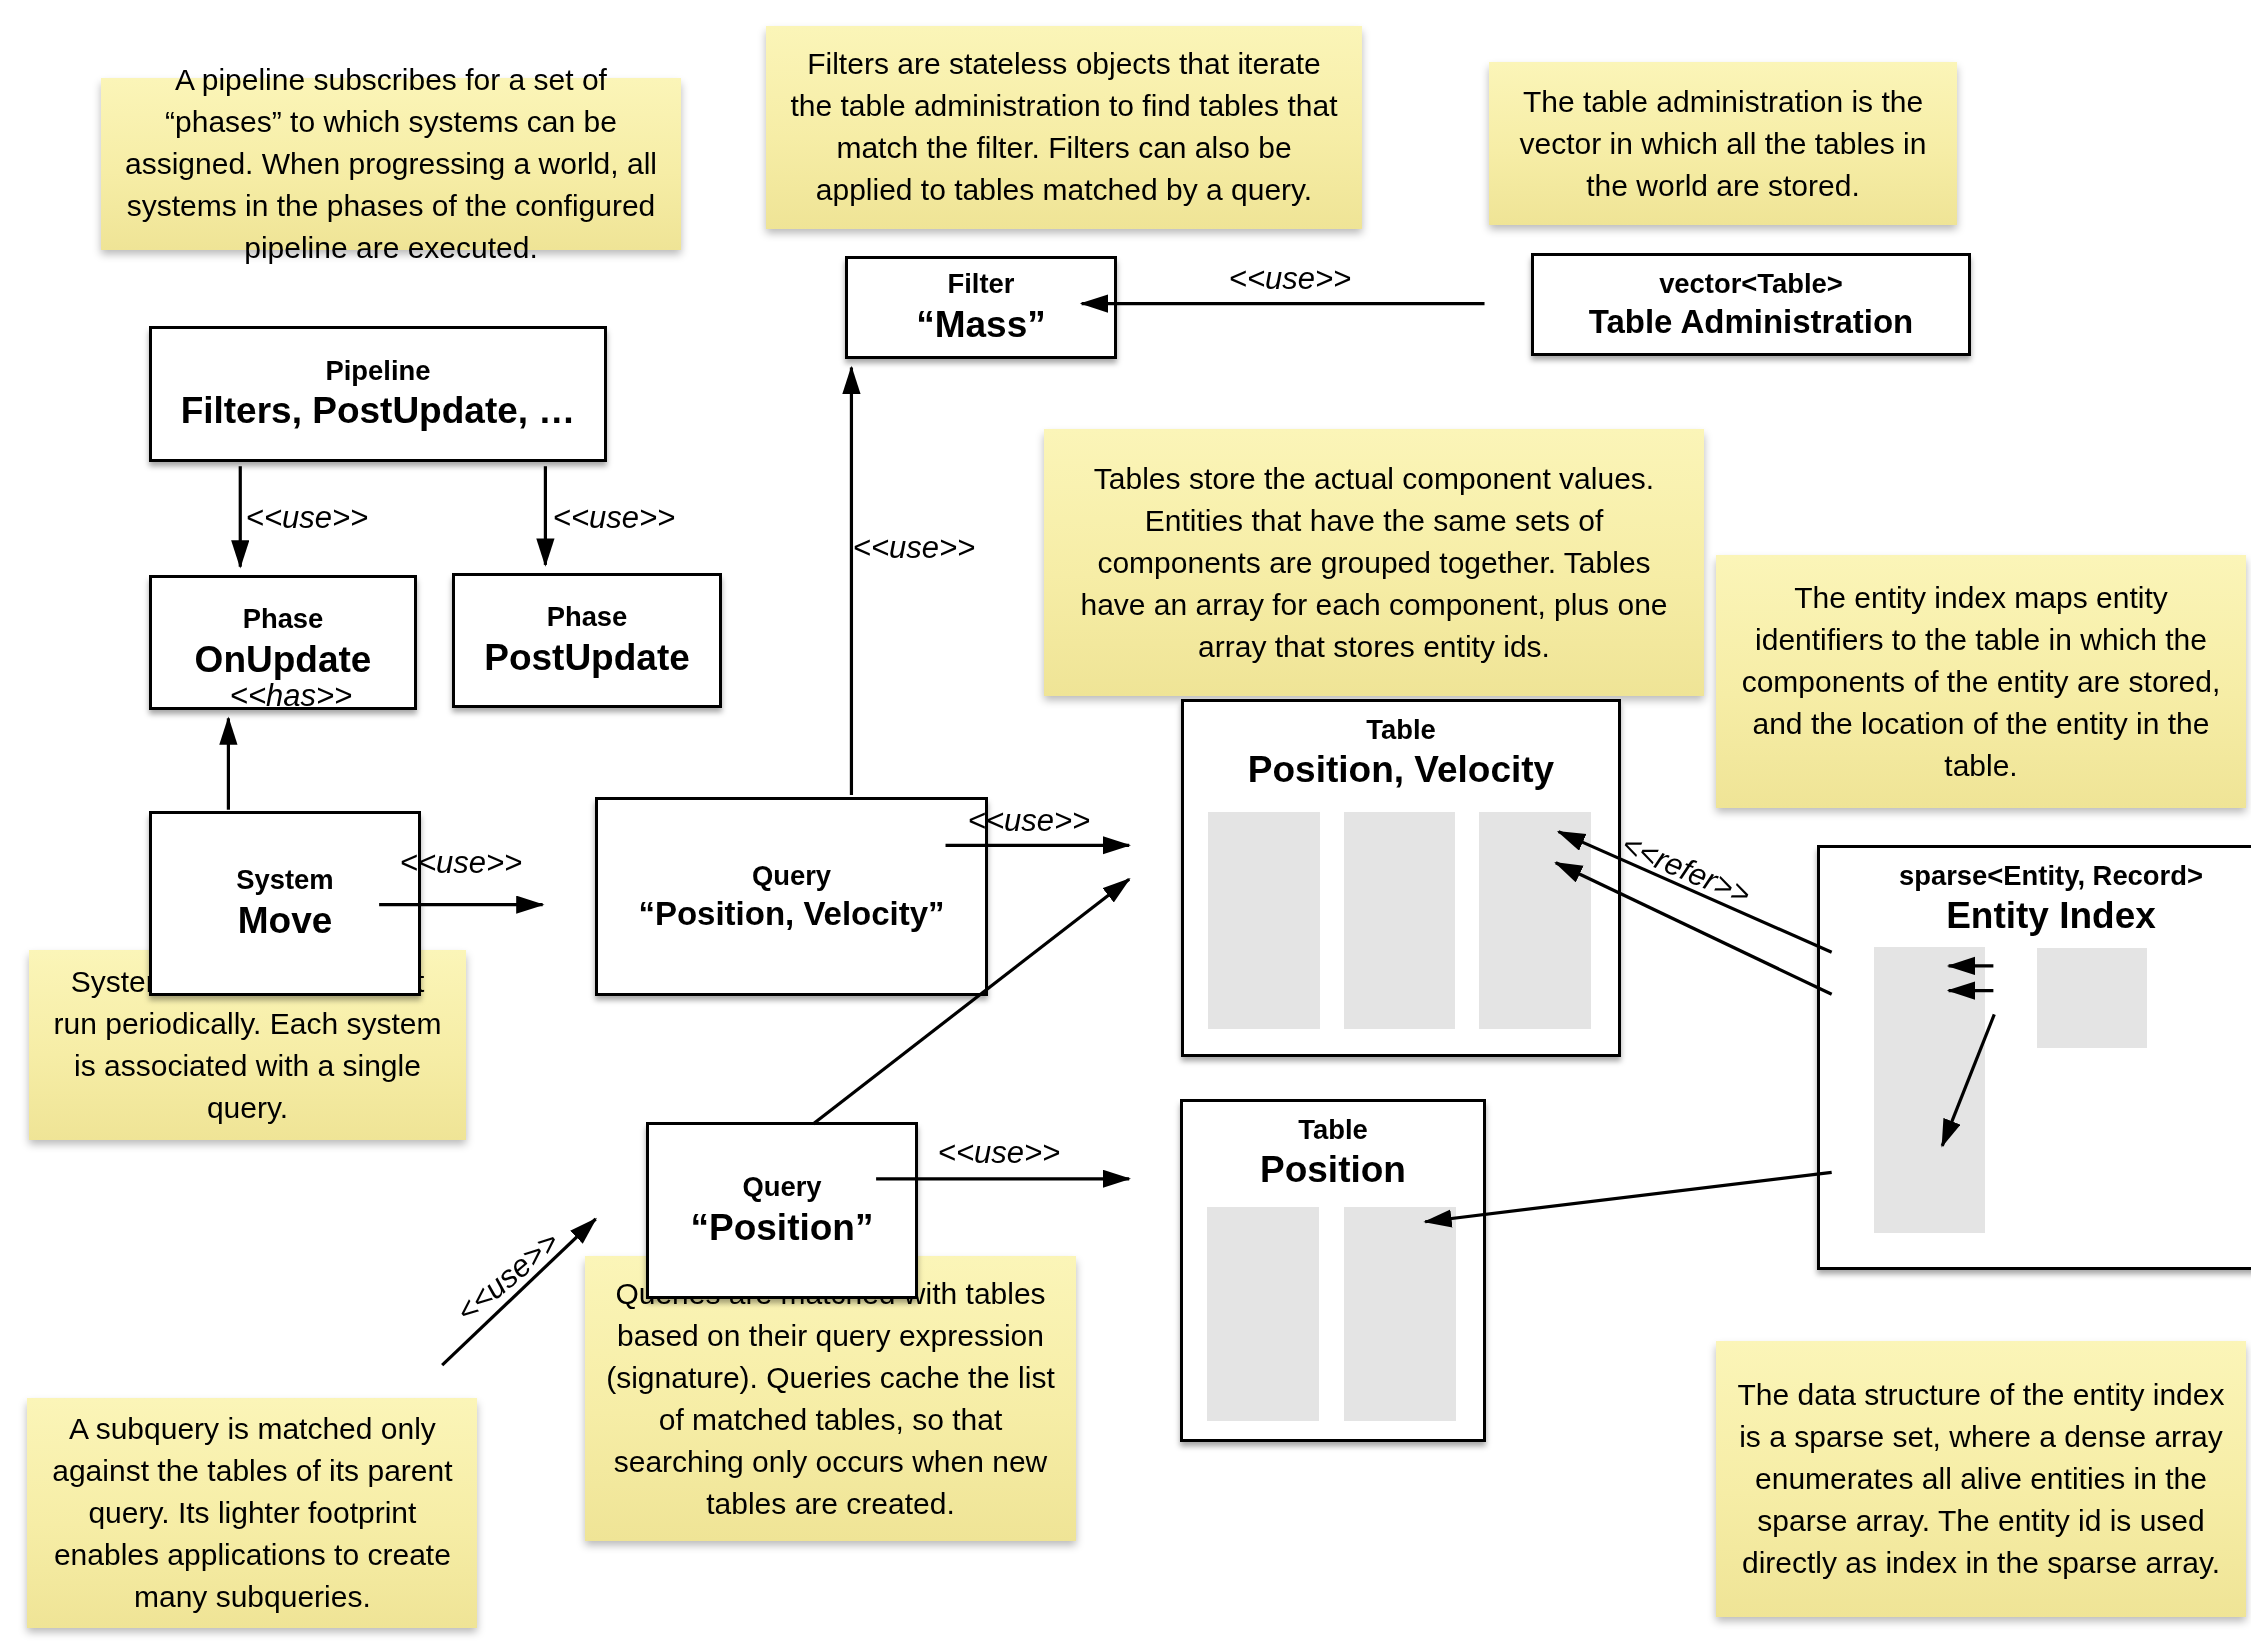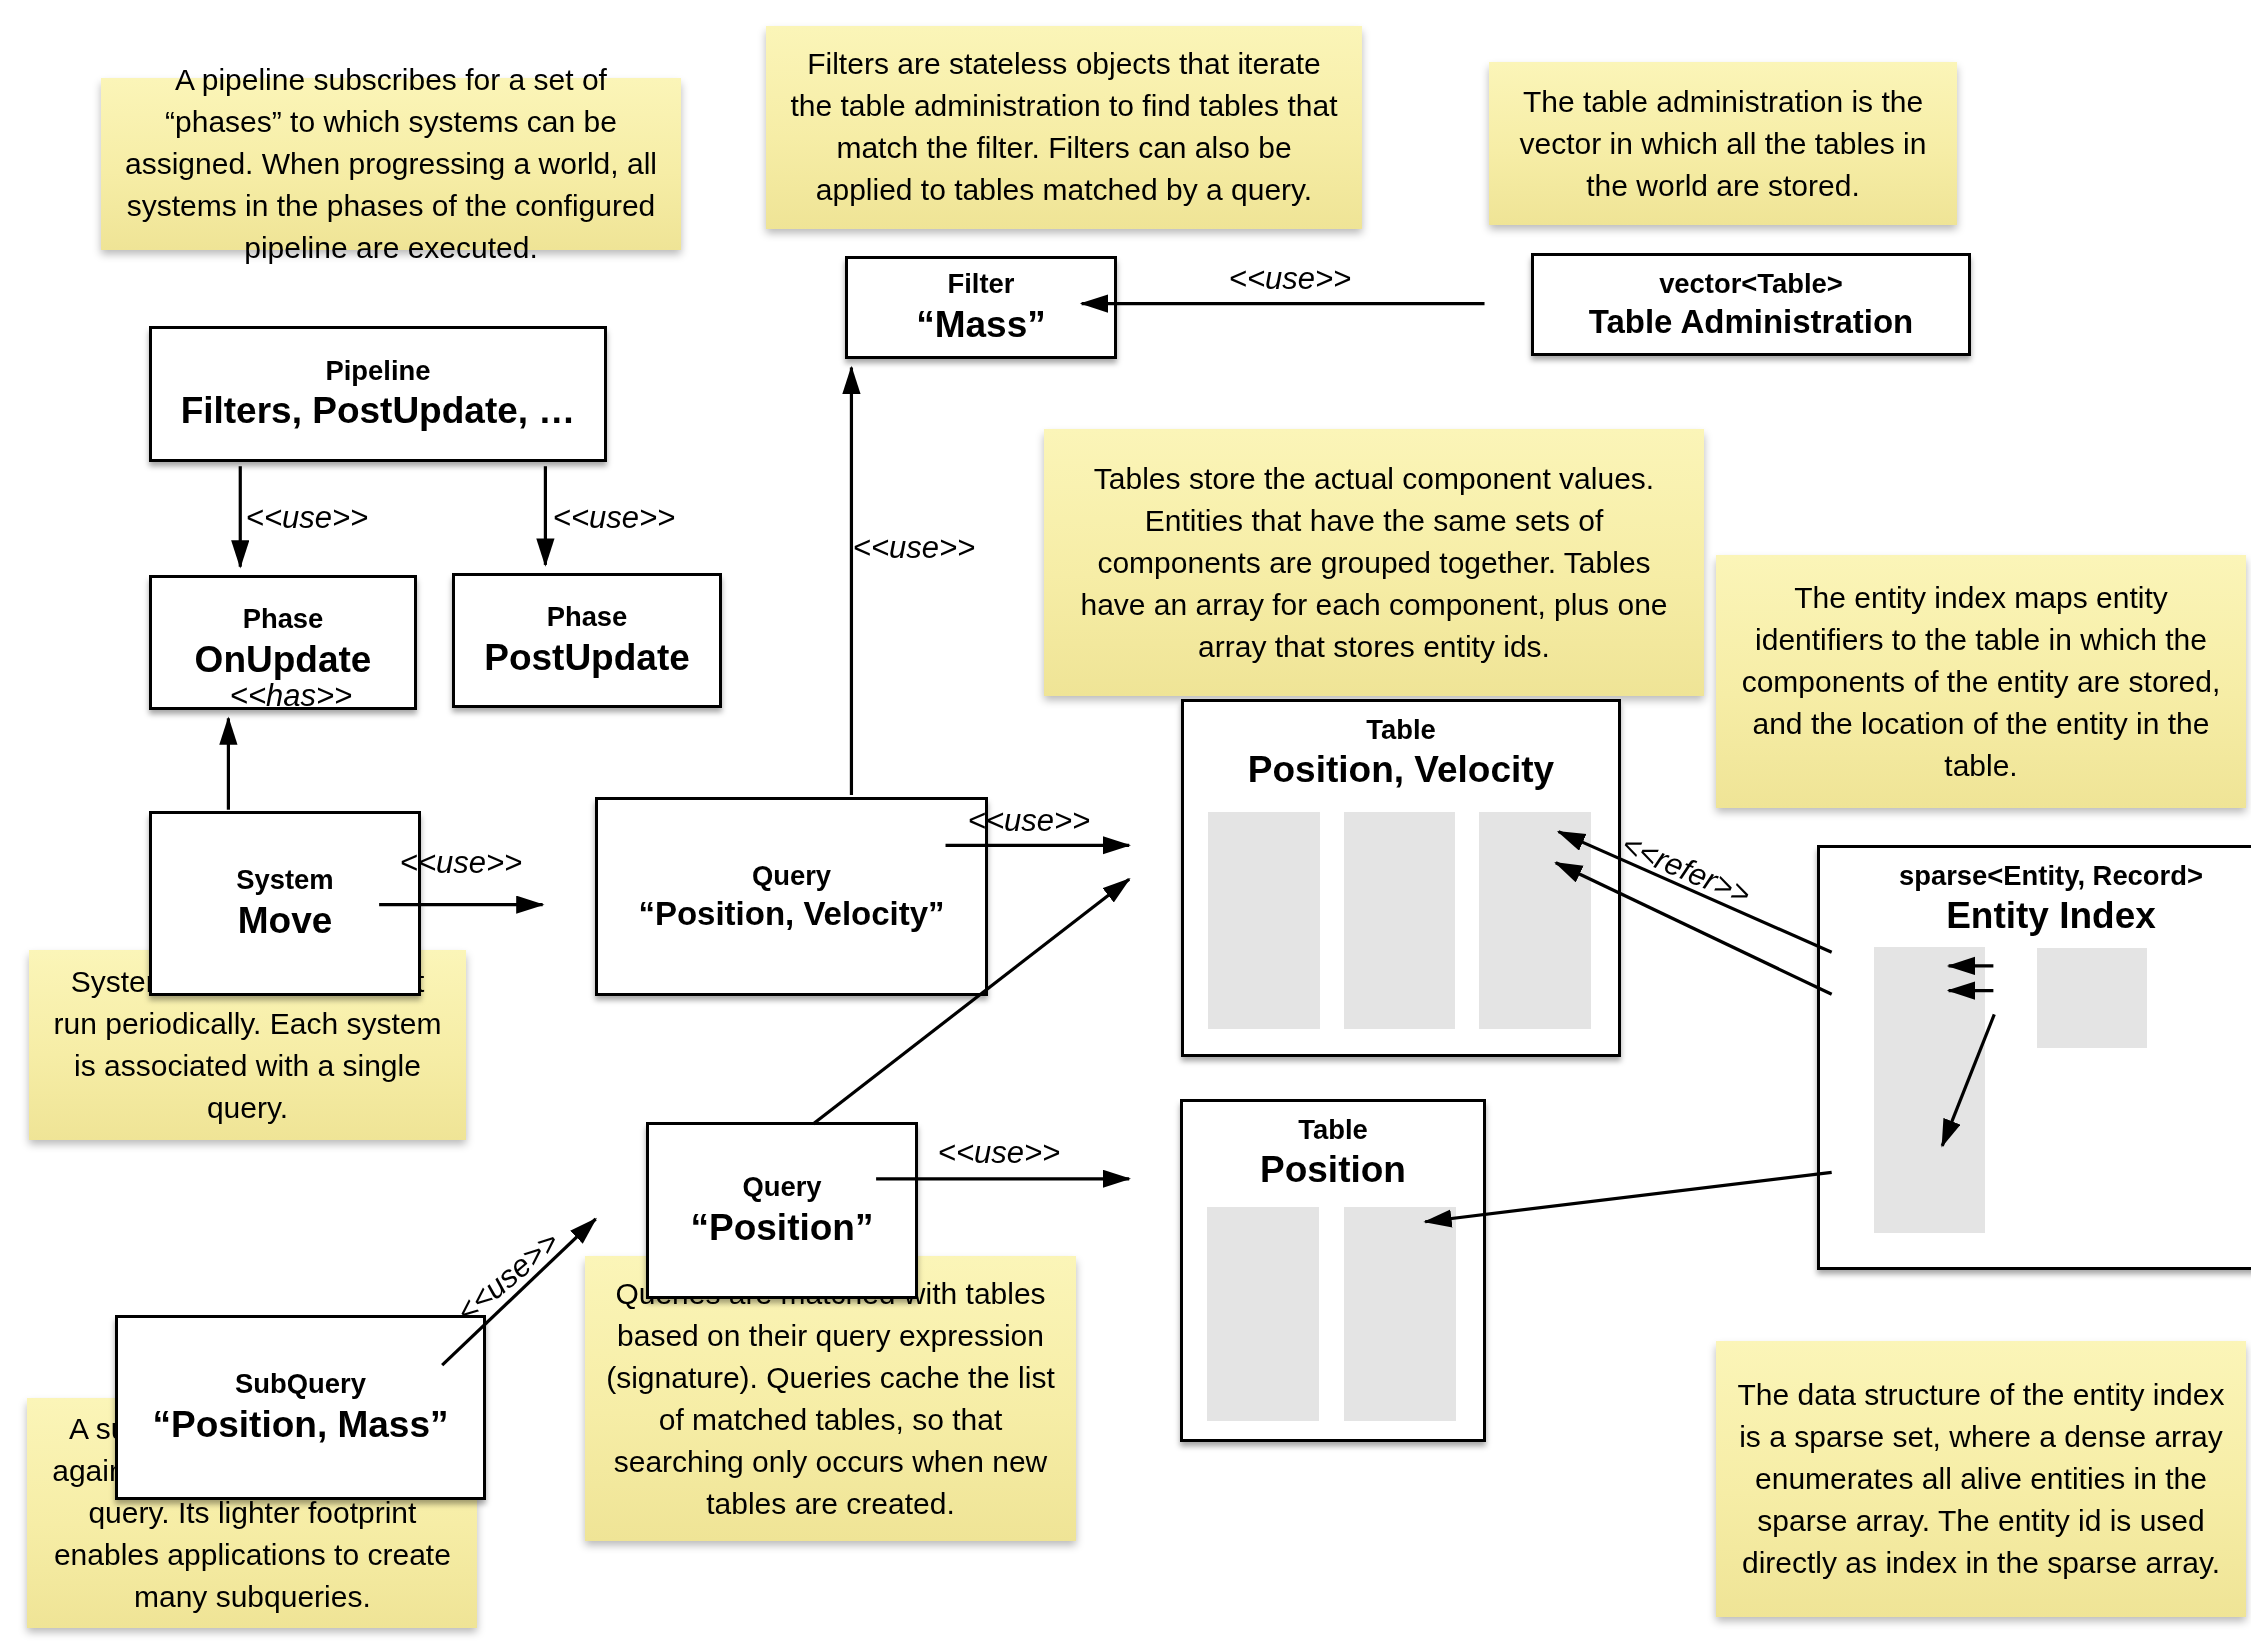--- a/index.html
+++ b/index.html
@@ -83,24 +83,20 @@
   <div class="box" style="left:551px;top:797px;width:393px;height:199px">
     <div class="stype">Query</div>
     <div class="bname fit">“Position, Velocity”</div>
   </div>
 
   <div class="box" style="left:602px;top:1122px;width:272px;height:177px">
     <div class="stype">Query</div>
     <div class="bname">“Position”</div>
   </div>
 
-  <div class="box" style="left:71px;top:1315px;width:371px;height:185px">
-    <div class="stype">SubQuery</div>
-    <div class="bname">“Position, Mass”</div>
-  </div>
 
   <div class="box top" style="left:1137px;top:699px;width:440px;height:358px">
     <div class="stype">Table</div>
     <div class="bname">Position, Velocity</div>
     <div class="array" style="left:24px;top:110px;width:112px;height:217px"></div>
     <div class="array" style="left:160px;top:110px;width:111px;height:217px"></div>
     <div class="array" style="left:295px;top:110px;width:112px;height:217px"></div>
   </div>
 
   <div class="box top" style="left:1136px;top:1099px;width:306px;height:343px">

